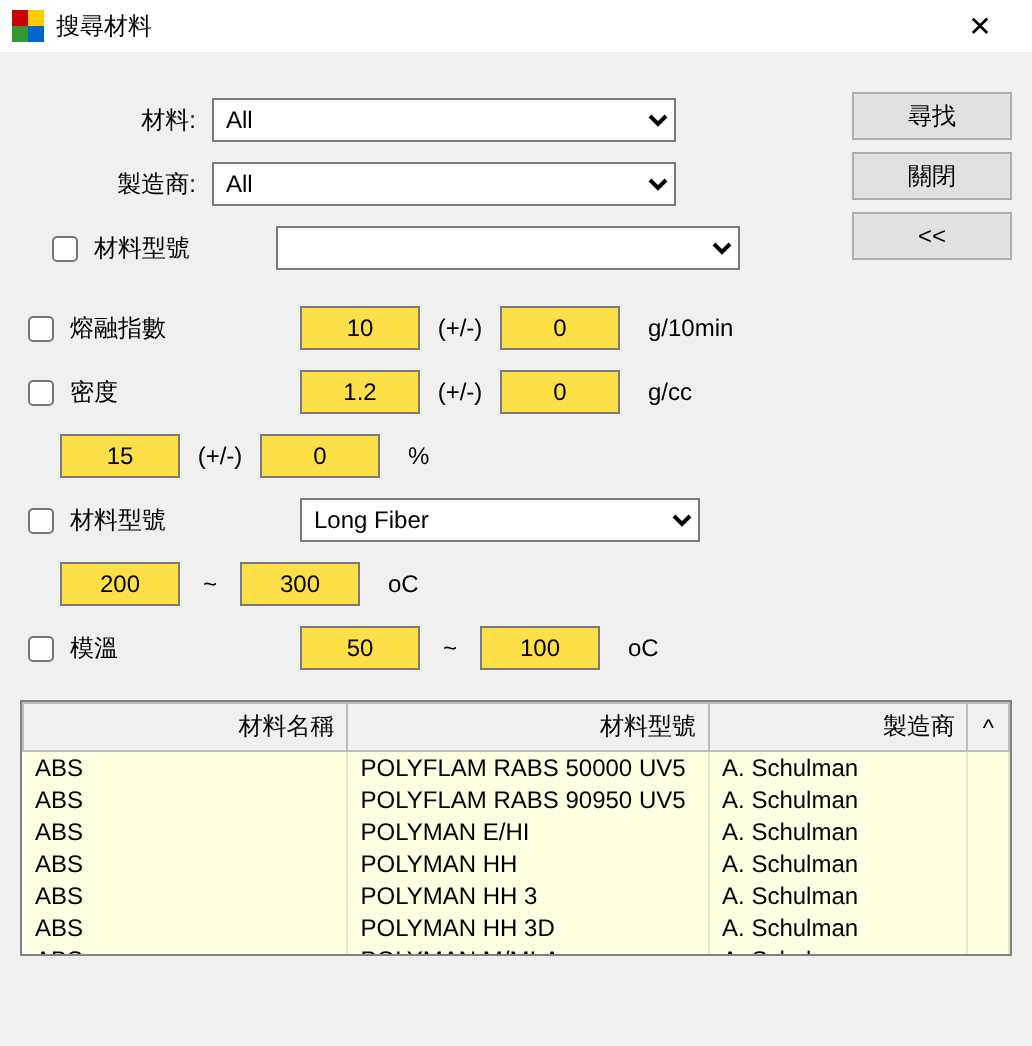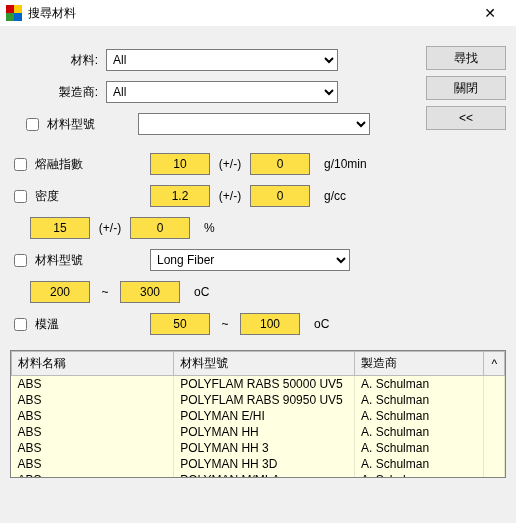--- a/index.html
+++ b/index.html
@@ -22,21 +22,21 @@
     .sel-wide { width: 232px; }
     .sel-med { width: 200px; }
     .txt { height: 22px; width: 60px; border: 1px solid #7a7a7a; background: #fde047; padding: 0 4px; font-size: 12px; text-align: center; }
     .pm { width: 40px; text-align: center; }
     .tilde { width: 30px; text-align: center; }
     .unit { margin-left: 14px; }
     .spacer { height: 8px; }
     .table-wrap { margin-top: 8px; border: 1px solid #828282; background: #fff; height: 128px; display: flex; }
     .table-scroll { flex: 1; overflow-y: auto; overflow-x: hidden; }
     table { width: 100%; border-collapse: collapse; table-layout: fixed; }
-    thead th { background: #f0f0f0; border: 1px solid #bcbcbc; font-weight: normal; text-align: left; padding: 3px 6px; font-size: 12px; position: sticky; top: 0; }
+    thead th { background: #f0f0f0; border: 1px solid #bcbcbc; font-weight: normal; text-align: right; padding: 3px 6px; font-size: 12px; position: sticky; top: 0; }
     tbody td { background: #ffffe1; padding: 1px 6px; font-size: 12px; border-right: 1px solid #e6e6c8; white-space: nowrap; overflow: hidden; text-overflow: clip; }
     .status { height: 20px; background: #f0f0f0; border-top: 1px solid #d0d0d0; text-align: right; padding: 2px 18px 0 0; font-size: 12px; }
     .hdr-up { width: 20px; text-align:center; }
     th.hdr-up { width: 20px; }
     col.c1 { width: 158px; }
     col.c2 { width: 176px; }
     col.c3 { width: 126px; }
     col.c4 { width: 20px; }
   </style>
 </head>

